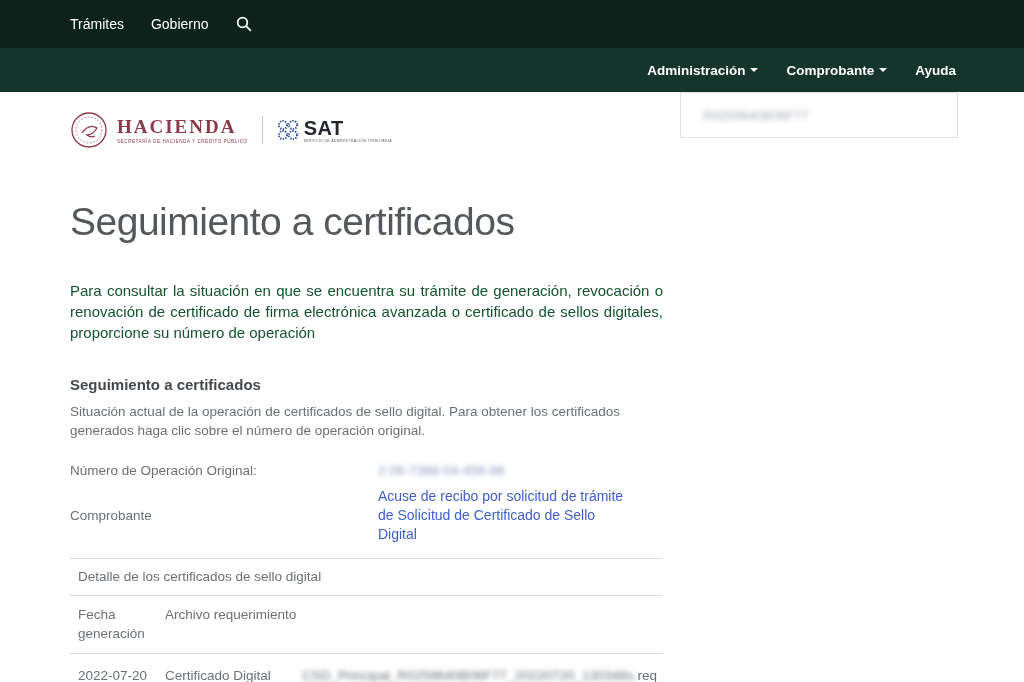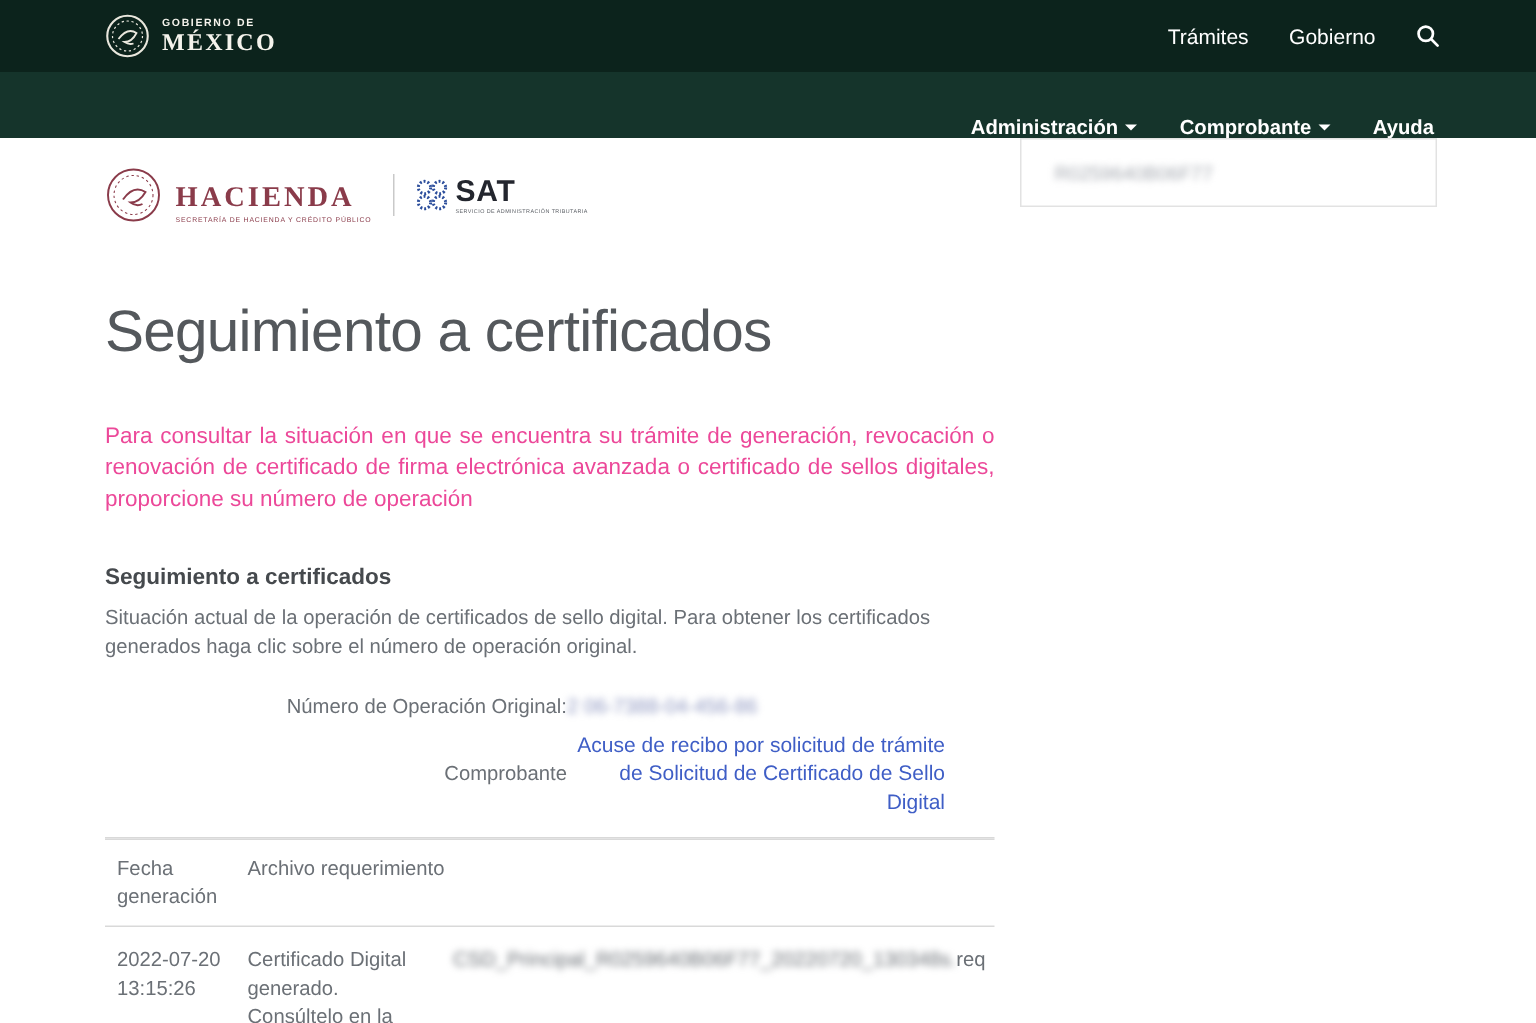--- a/index.html
+++ b/index.html
@@ -12,87 +12,76 @@
   .gob-logo { display:flex; align-items:center; gap:8px; }
   .gob-seal { width:30px; height:30px; }
   .gob-text { color:#f5f3ec; line-height:1; }
   .gob-text .l1 { font-size:7px; font-weight:bold; letter-spacing:1.1px; display:block; margin-bottom:2px; }
   .gob-text .l2 { font-family:"Liberation Serif", serif; font-size:16px; font-weight:bold; letter-spacing:1.5px; display:block; }
   .topnav { display:flex; gap:27px; }
   .topnav a { color:#ffffff; font-size:14px; text-decoration:none; cursor:pointer; }
   .search-btn { width:16px; height:16px; cursor:pointer; }
 
   
-  .menubar { height:44px; background:#15342b; display:flex; align-items:flex-end;
+  .menubar { height:44px; background:#15342b; display:flex; align-items:center;
     justify-content:flex-end; gap:28px; padding-right:68px;padding-left:26px; }
   .menubar .mitem { color:#ffffff; font-size:13.5px; font-weight:bold; cursor:pointer;
     display:flex; align-items:center; gap:5px; }
   .caret { width:0; height:0; border-left:4px solid transparent; border-right:4px solid transparent;
     border-top:4px solid #ffffff; display:inline-block; }
 
   
   .side-box { position:absolute; top:92px; right:66px; width:278px; height:46px;
     background:#ffffff; border:1px solid #e2e2e2; display:flex; align-items:center; padding-left:22px; }
 
   .redacted { filter:blur(2.4px); color:#a7abb2; user-select:none; white-space:nowrap; }
   .redacted.blue { color:#8d96c0; }
 
   
   .brandrow { display:flex; align-items:center; margin:14px 0 0 70px; height:48px; }
-  .hacienda { display:flex; align-items:flex-end; gap:9px; }
+  .hacienda { display:flex; align-items:center; gap:9px; }
   .hac-seal { width:38px; height:38px; }
   .hac-text { color:#8a3b4a; }
   .hac-text .name { font-family:"Liberation Serif", serif; font-size:19px; font-weight:bold; letter-spacing:2px; display:block; }
   .hac-text .sub { font-size:4.6px; letter-spacing:0.55px; display:block; margin-top:1px; color:#8a3b4a; }
   .brand-divider { width:1px; height:28px; background:#c9c9c9; margin:0 14px; }
   .sat { display:flex; align-items:center; gap:5px; }
   .sat-icon { width:22px; height:22px; }
   .sat-text .name { font-size:20px; font-weight:bold; color:#23262e; letter-spacing:0.5px; display:block; line-height:1; }
   .sat-text .sub { font-size:3.6px; letter-spacing:0.3px; color:#5c6066; display:block; margin-top:1px; }
 
   
   .content { width:593px; margin-left:70px; }
   h1.page-title { margin-top:46px; font-size:39px; font-weight:normal; color:#54585c; letter-spacing:-0.5px; }
-  .intro { margin-top:36px; font-size:15px; line-height:21px; color:#ec4899; text-align:justify; }
+  .intro { margin-top:36px; font-size:15px; line-height:21px; color:#14532d; text-align:justify; }
 
   .sec-heading { margin-top:33px; font-size:15px; font-weight:bold; color:#45494d; }
   .sec-desc { margin-top:9px; font-size:13.5px; line-height:19px; color:#6b7076; width:556px; }
 
-  .fields { margin-top:23px;text-align:right; }
+  .fields { margin-top:23px; }
   .frow { display:flex; margin-bottom:9px; }
   .flabel { width:308px; font-size:13.5px; color:#6b7076; flex-shrink:0; }
   .fvalue { font-size:13.5px; color:#6b7076; }
   .fvalue a { color:#3f5ec6; font-size:14px; line-height:19px; display:inline-block; width:252px; }
 
   .table { margin-top:14px; }
   .hr { border-top:1px solid #d9d9d9; }
   .t-caption { font-size:13.5px; color:#6b7076; padding:10px 8px 11px 8px; }
   .t-row { display:flex; padding:9px 0 10px 0; }
   .t-c1 { width:95px; padding-left:8px; flex-shrink:0; }
   .t-c2 { width:137px; padding-right:12px; flex-shrink:0; }
   .t-c3 { flex:1; }
   .t-row span, .t-row div { font-size:13.5px; line-height:19px; color:#6b7076; }
   .datarow { padding-top:12px; }
   .file-cell { white-space:nowrap; }
 </style>
 </head>
 <body>
 
 <div class="topbar">
-  <div class="gob-logo">
-    <svg class="gob-seal" viewBox="0 0 30 30">
-      <circle cx="15" cy="15" r="13.5" fill="none" stroke="#e9e7dd" stroke-width="1.4"></circle>
-      <circle cx="15" cy="15" r="10" fill="none" stroke="#e9e7dd" stroke-width="0.8" stroke-dasharray="1.5,1.8"></circle>
-      <path d="M9,17 q6,-8 12,-4 q-3,6 -8,6 q3,2 6,1" fill="none" stroke="#e9e7dd" stroke-width="1.2"></path>
-    </svg>
-    <span class="gob-text">
-      <span class="l1">GOBIERNO DE</span>
-      <span class="l2">MÉXICO</span>
-    </span>
-  </div>
   <div class="topnav">
     <a>Trámites</a>
     <a>Gobierno</a>
     <svg class="search-btn" viewBox="0 0 16 16">
       <circle cx="6.5" cy="6.5" r="4.8" fill="none" stroke="#ffffff" stroke-width="1.8"></circle>
       <line x1="10.2" y1="10.2" x2="14.4" y2="14.4" stroke="#ffffff" stroke-width="1.8" stroke-linecap="round"></line>
     </svg>
   </div>
 </div>
 
@@ -159,20 +148,21 @@
     <div class="frow">
       <span class="flabel" style="align-self:center;">Comprobante</span>
       <span class="fvalue">
         <a>Acuse de recibo por solicitud de trámite de Solicitud de Certificado de Sello Digital</a>
       </span>
     </div>
   </div>
 
   <div class="table">
     <div class="hr"></div>
+    <div class="t-caption">Detalle de los certificados de sello digital</div>
     <div class="hr"></div>
     <div class="t-row">
       <div class="t-c1">Fecha generación</div>
       <div class="t-c3">Archivo requerimiento</div>
     </div>
     <div class="hr"></div>
     <div class="t-row datarow">
       <div class="t-c1">2022-07-20 13:15:26</div>
       <div class="t-c2">Certificado Digital generado. Consúltelo en la página de Internet.</div>
       <div class="t-c3 file-cell"><span class="redacted">CSD_Principal_R0259640B06F77_20220720_130348s.</span><span>req</span></div>

